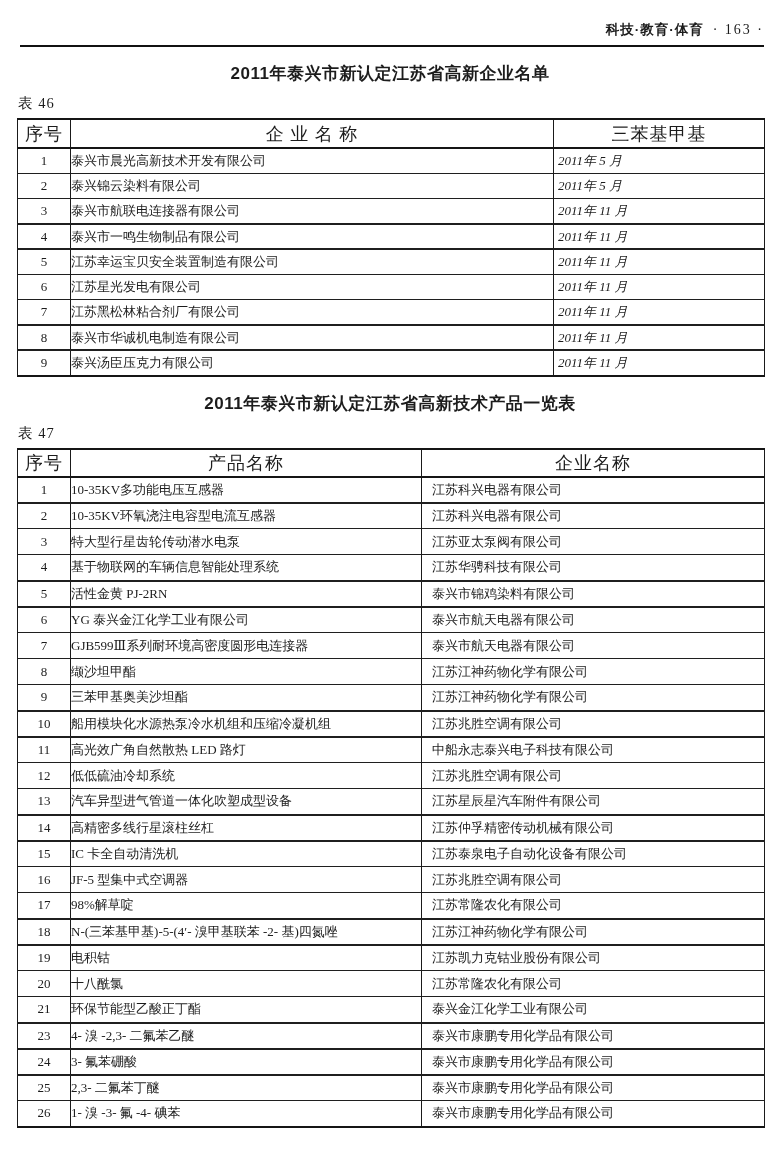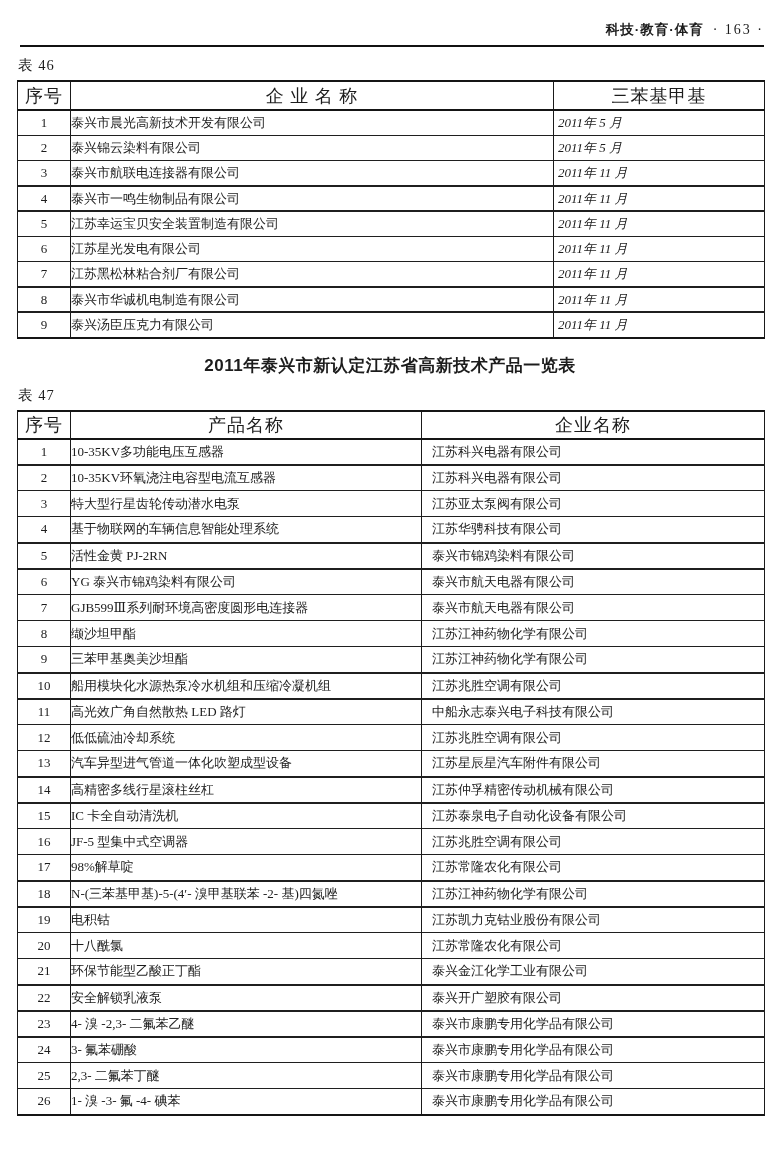--- a/index.html
+++ b/index.html
@@ -95,20 +95,21 @@
 <body>
 
 <div class="page">
 
   <div class="running-header">
     <span class="section">科技·教育·体育</span>
     <span class="pageno">&nbsp;<span>· 163 ·</span></span>
   </div>
   <hr class="header-rule">
 
+  <div class="doc-title">2011年泰兴市新认定江苏省高新企业名单</div>
   <div class="table-label">表 46</div>
 
   <table id="t46">
     <thead>
       <tr>
         <th class="w0">序号</th>
         <th class="w1">企 业 名 称</th>
         <th class="w2">三苯基甲基</th>
       </tr>
     </thead>
@@ -193,21 +194,21 @@
           <td class="c1">基于物联网的车辆信息智能处理系统</td>
           <td class="c2">江苏华骋科技有限公司</td>
         </tr>
         <tr>
           <td class="c0">5</td>
           <td class="c1">活性金黄 PJ-2RN</td>
           <td class="c2">泰兴市锦鸡染料有限公司</td>
         </tr>
         <tr>
           <td class="c0">6</td>
-          <td class="c1">YG 泰兴市锦鸡染料有限公司</td>
+          <td class="c1">YG 泰兴金江化学工业有限公司</td>
           <td class="c2">泰兴市航天电器有限公司</td>
         </tr>
         <tr>
           <td class="c0">7</td>
           <td class="c1">GJB599Ⅲ系列耐环境高密度圆形电连接器</td>
           <td class="c2">泰兴市航天电器有限公司</td>
         </tr>
         <tr>
           <td class="c0">8</td>
           <td class="c1">缬沙坦甲酯</td>
@@ -272,25 +273,20 @@
           <td class="c0">20</td>
           <td class="c1">十八酰氯</td>
           <td class="c2">江苏常隆农化有限公司</td>
         </tr>
         <tr>
           <td class="c0">21</td>
           <td class="c1">环保节能型乙酸正丁酯</td>
           <td class="c2">泰兴金江化学工业有限公司</td>
         </tr>
         <tr>
-          <td class="c0">22</td>
-          <td class="c1">安全解锁乳液泵</td>
-          <td class="c2">泰兴开广塑胶有限公司</td>
-        </tr>
-        <tr>
           <td class="c0">23</td>
           <td class="c1">4- 溴 -2,3- 二氟苯乙醚</td>
           <td class="c2">泰兴市康鹏专用化学品有限公司</td>
         </tr>
         <tr>
           <td class="c0">24</td>
           <td class="c1">3- 氟苯硼酸</td>
           <td class="c2">泰兴市康鹏专用化学品有限公司</td>
         </tr>
         <tr>

